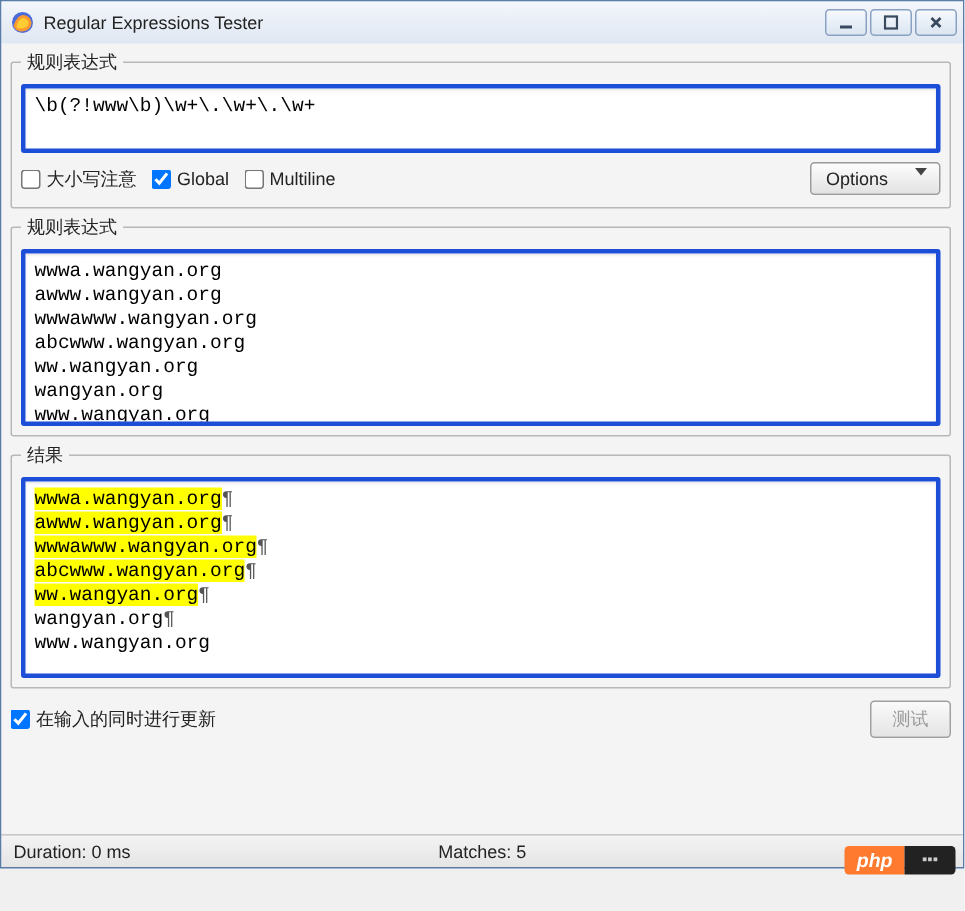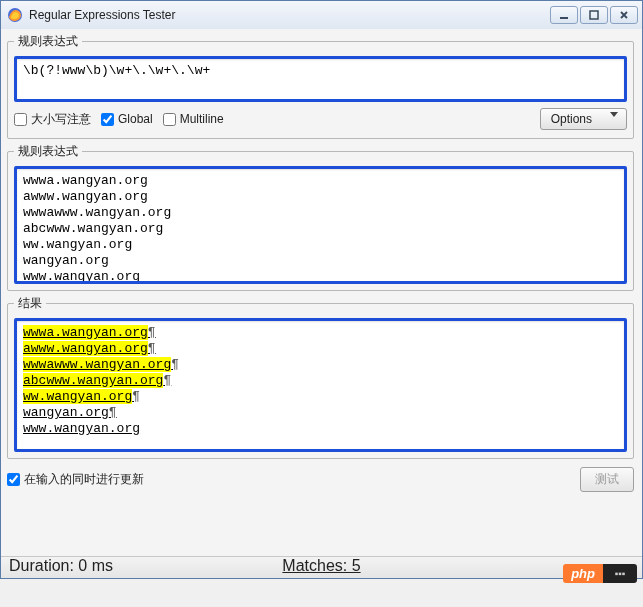--- a/index.html
+++ b/index.html
@@ -113,52 +113,52 @@
     border: 1px solid #c3c3c3;
     background: #fff;
     border-radius: 2px;
     height: 20px;
     box-shadow: inset 0 1px 2px rgba(0,0,0,0.12);
     padding: 0 4px;
     font-family: inherit;
     font-size: 12px;
   }
   .search-box { height: 118px; }
-  .result-box { height: 134px; text-decoration: underline; }
+  .result-box { height: 134px; }
   .hl { background: #ffff00; }
   .pilcrow { color: #555; }
   .footer-row1 {
     display: flex;
     align-items: center;
     gap: 4px;
     padding: 4px 0 2px 0;
   }
   .footer-btn {
     border: 1px solid #a0a0a0;
     background: linear-gradient(to bottom,#fafafa,#e4e4e4);
     border-radius: 3px;
     padding: 3px 14px;
     font-size: 12px;
     color:#222;
     font-family: inherit;
   }
   .footer-btn.disabled { color: #9a9a9a; text-align: center; }
   .statusbar {
     display: flex;
-    align-items: flex-start;
+    align-items: center;
     height: 22px;
     padding: 0 8px;
     background: linear-gradient(to bottom,#f3f3f3,#e5e5e5);
     border-top: 1px solid #c8c8c8;
-    font-size: 16px;
+    font-size: 12px;
     color: #222;
   }
   .statusbar .cell { flex: 0 0 auto; }
   .statusbar .gap { flex: 1; }
-  .matches-cell { position: absolute; left: 50%; transform: translateX(-50%); text-decoration: underline; }
+  .matches-cell { position: absolute; left: 50%; transform: translateX(-50%); }
   .statusbar-wrap { position: relative; }
   .php-badge {
     position: absolute;
     right: 6px;
     bottom: 24px;
     display: flex;
     z-index: 10;
   }
   .php-pill {
     background: #ff7a2f;

